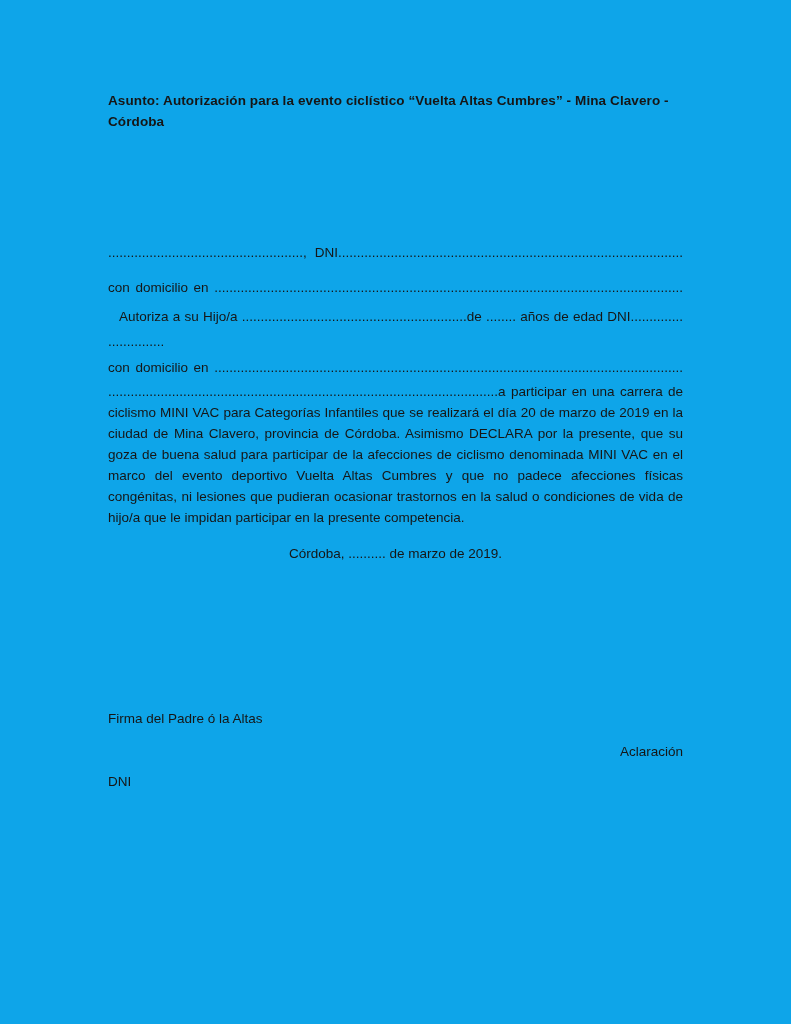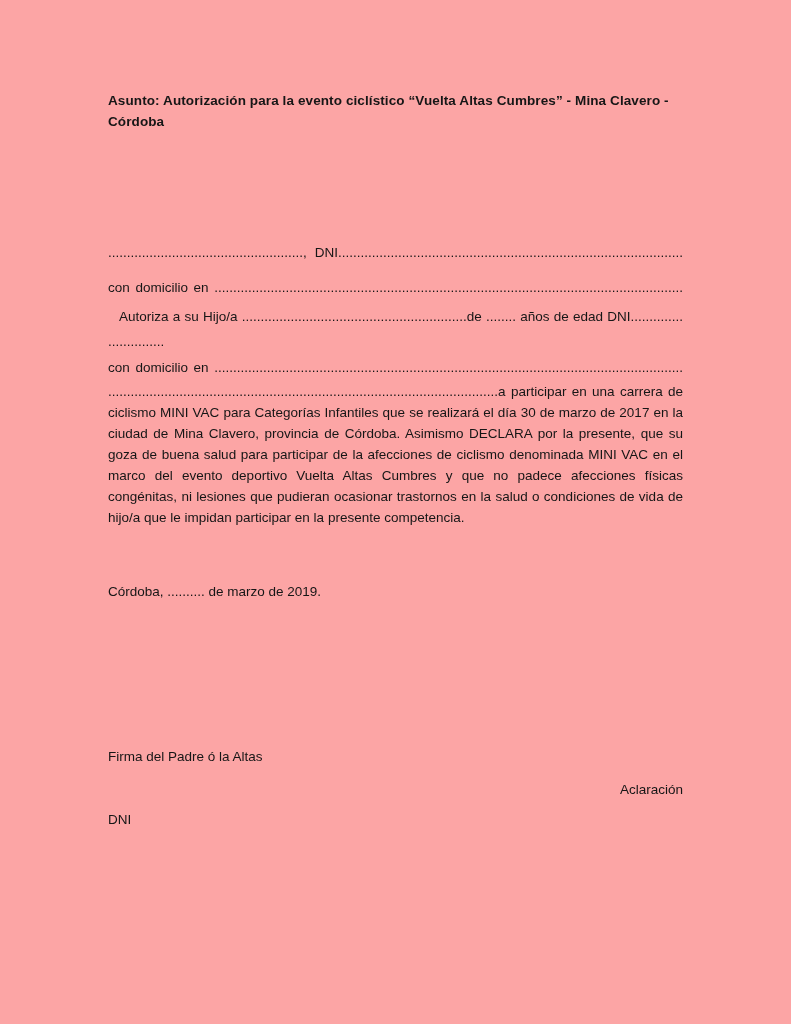--- a/index.html
+++ b/index.html
@@ -4,21 +4,21 @@
 <style>
   html, body {
     margin: 0;
     padding: 0;
     background: #ffffff;
   }
   .page {
     position: relative;
     width: 791px;
     height: 1024px;
-    background: #fca5a5;
+    background: #0ea5e9;
     font-family: "Liberation Sans", sans-serif;
     color: #161616;
     overflow: hidden;
     box-sizing: border-box;
     padding: 90px 108px 0 108px;
   }
   .content {
     width: 575px;
   }
   .doc-title {
@@ -42,21 +42,21 @@
   .indented {
     padding-left: 11px;
     box-sizing: border-box;
   }
   .mt-body-start { margin-top: 110px; }
   .mt-field      { margin-top: 14px; }
   .mt-field-sm   { margin-top: 8px; }
   .mt-cont       { margin-top: 4px; }
   .mt-cont2      { margin-top: 5px; }
   .mt-para       { margin-top: 3px; }
-  .mt-date       { margin-top: 53px; }
+  .mt-date       { margin-top: 15px; text-align: center; }
   .mt-sig1       { margin-top: 144px; }
   .mt-sig2       { margin-top: 12px; text-align: right; }
   .mt-sig3       { margin-top: 9px; }
   .para .line.just {
     text-align: justify;
     text-align-last: justify;
   }
   .para .line.last {
     text-align: center;
     text-align-last: left;
@@ -75,21 +75,21 @@
     <div class="line fill mt-field">con domicilio en .............................................................................................................................</div>
 
     <div class="line fill indented mt-field-sm">Autoriza a su Hijo/a ............................................................de ........ años de edad DNI..............</div>
 
     <div class="line mt-cont">...............</div>
 
     <div class="line fill mt-cont2">con domicilio en .............................................................................................................................</div>
 
     <div class="para mt-para">
       <div class="line just">........................................................................................................a participar en una carrera de</div>
-      <div class="line just">ciclismo MINI VAC para Categorías Infantiles que se realizará el día 30 de marzo de 2017 en la</div>
+      <div class="line just">ciclismo MINI VAC para Categorías Infantiles que se realizará el día 20 de marzo de 2019 en la</div>
       <div class="line just">ciudad de Mina Clavero, provincia de Córdoba. Asimismo DECLARA por la presente, que su hijo/a</div>
       <div class="line just">goza de buena salud para participar de la afecciones de ciclismo denominada MINI VAC en el</div>
       <div class="line just">marco del evento deportivo Vuelta Altas Cumbres y que no padece afecciones físicas adquiridas o</div>
       <div class="line just">congénitas, ni lesiones que pudieran ocasionar trastornos en la salud o condiciones de vida de su</div>
       <div class="line last">hijo/a que le impidan  participar en la presente competencia.</div>
     </div>
 
     <div class="line mt-date">Córdoba, .......... de marzo de 2019.</div>
 
     <div class="line mt-sig1">Firma del Padre ó la Altas</div>

